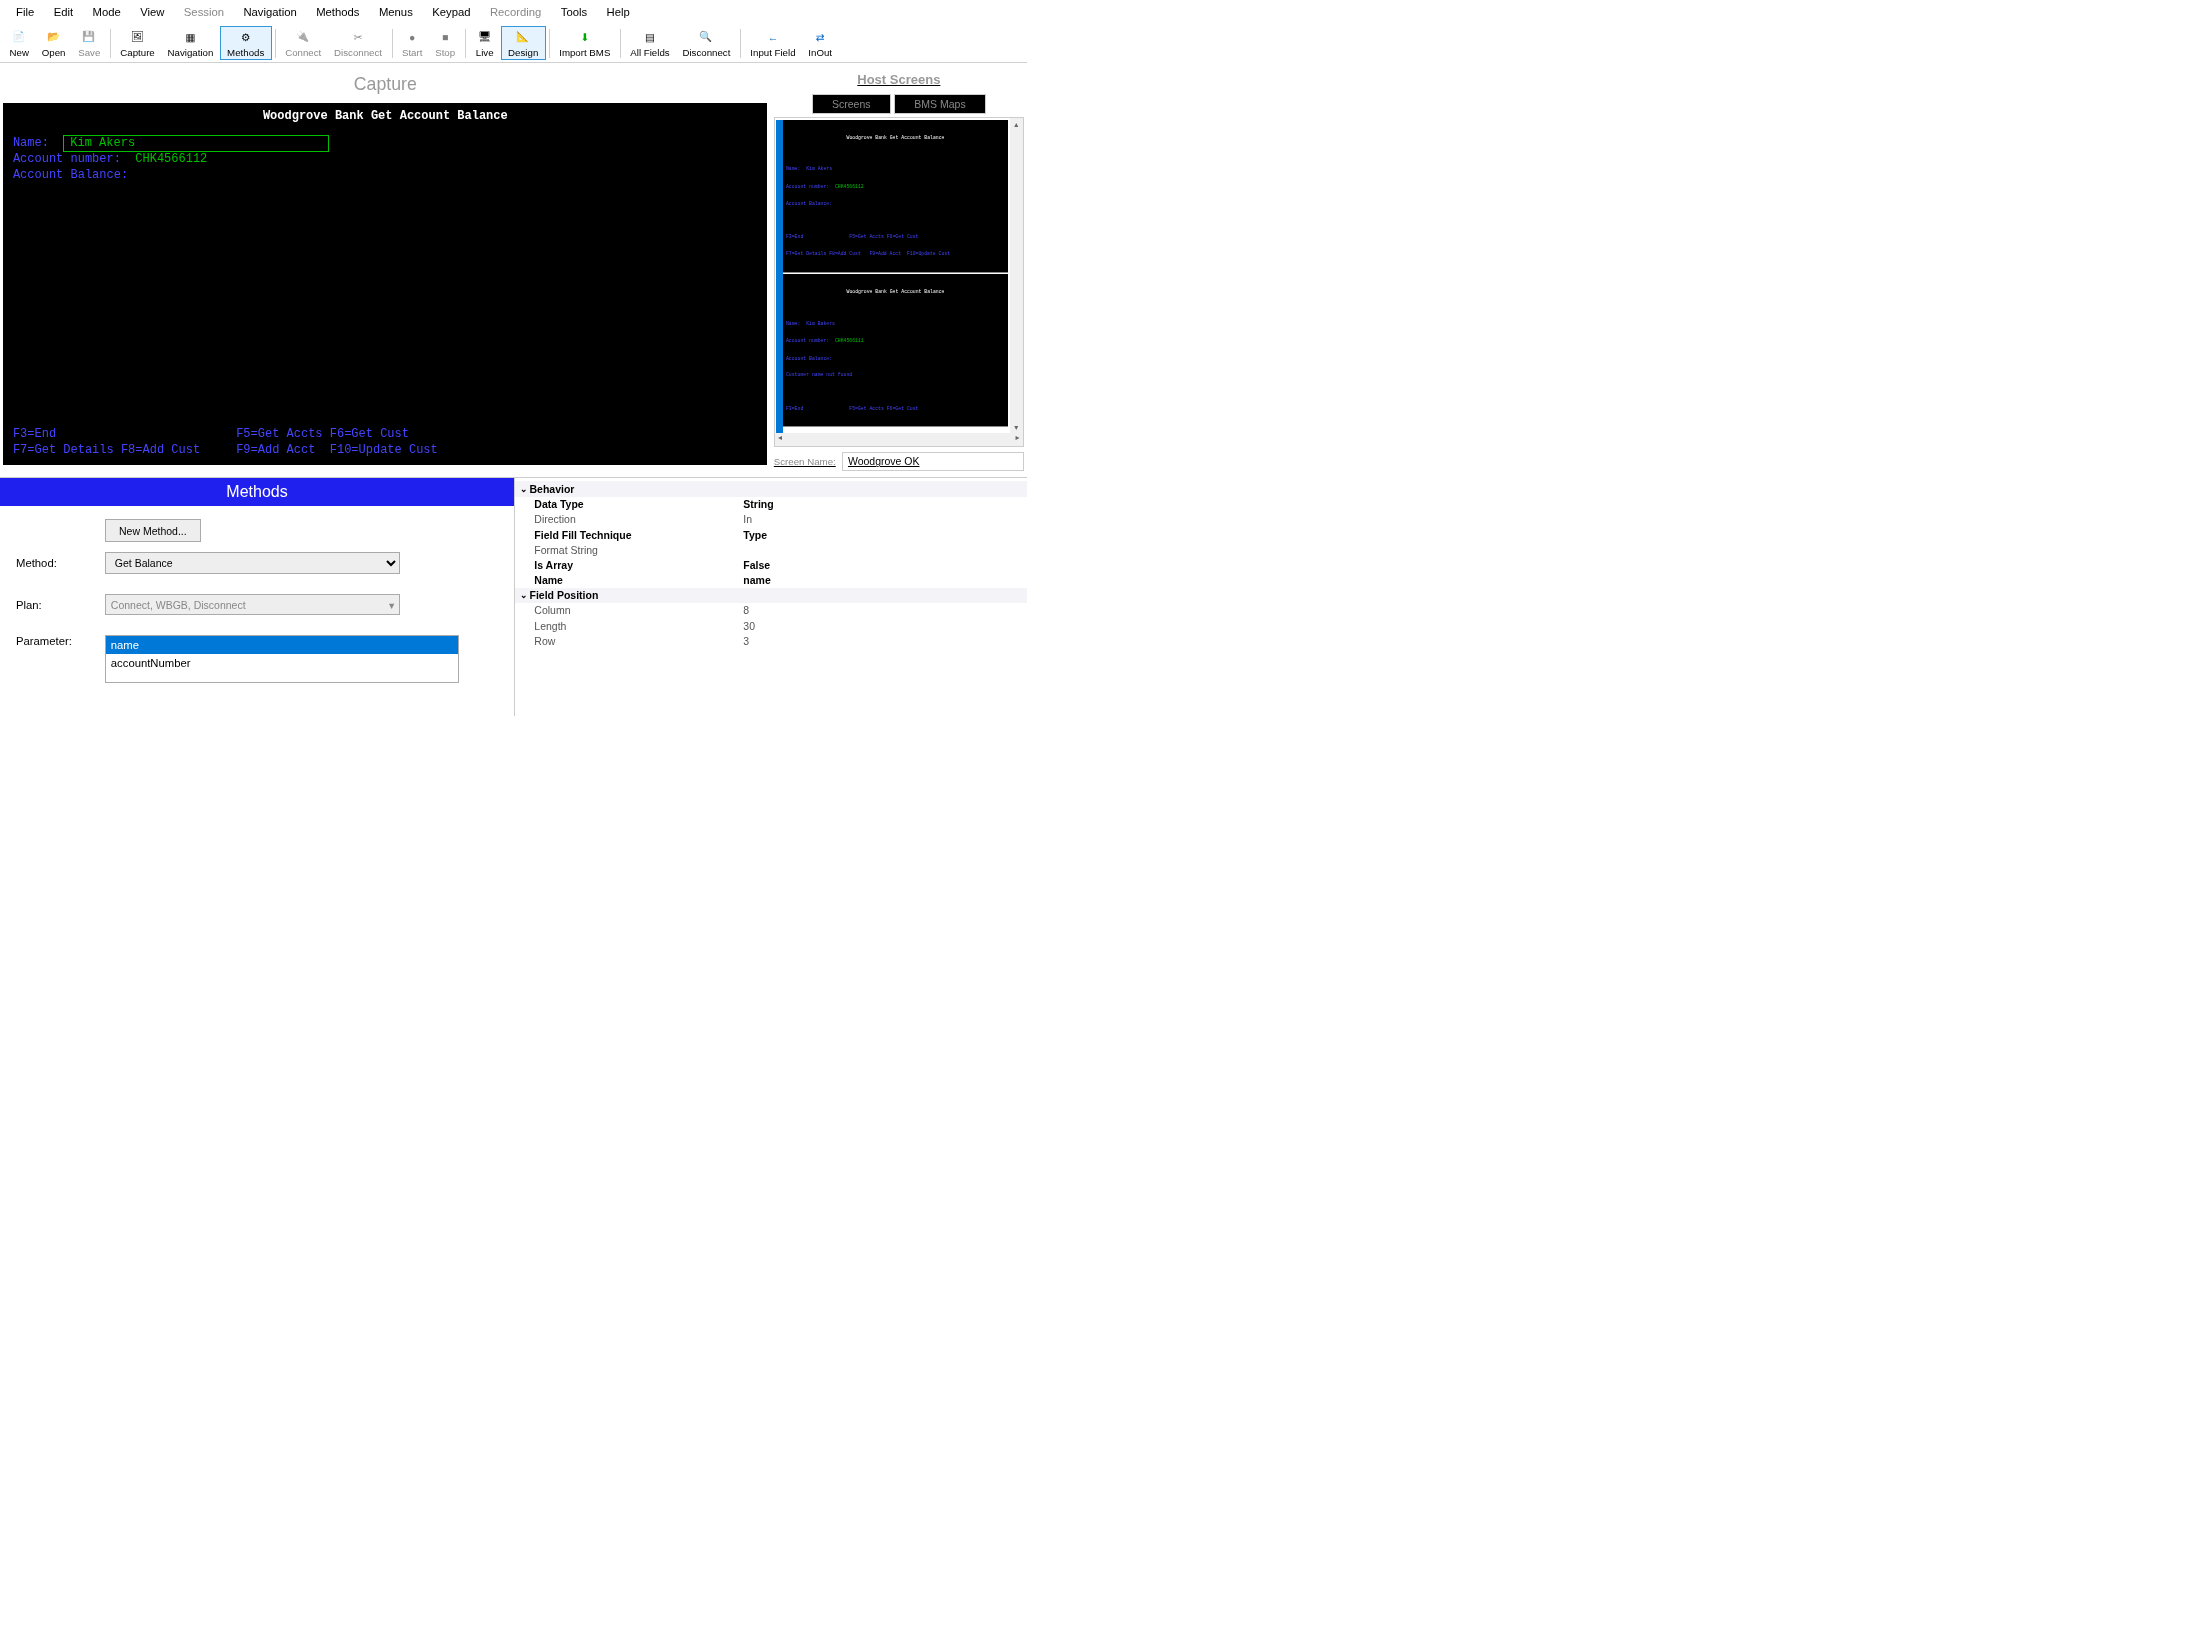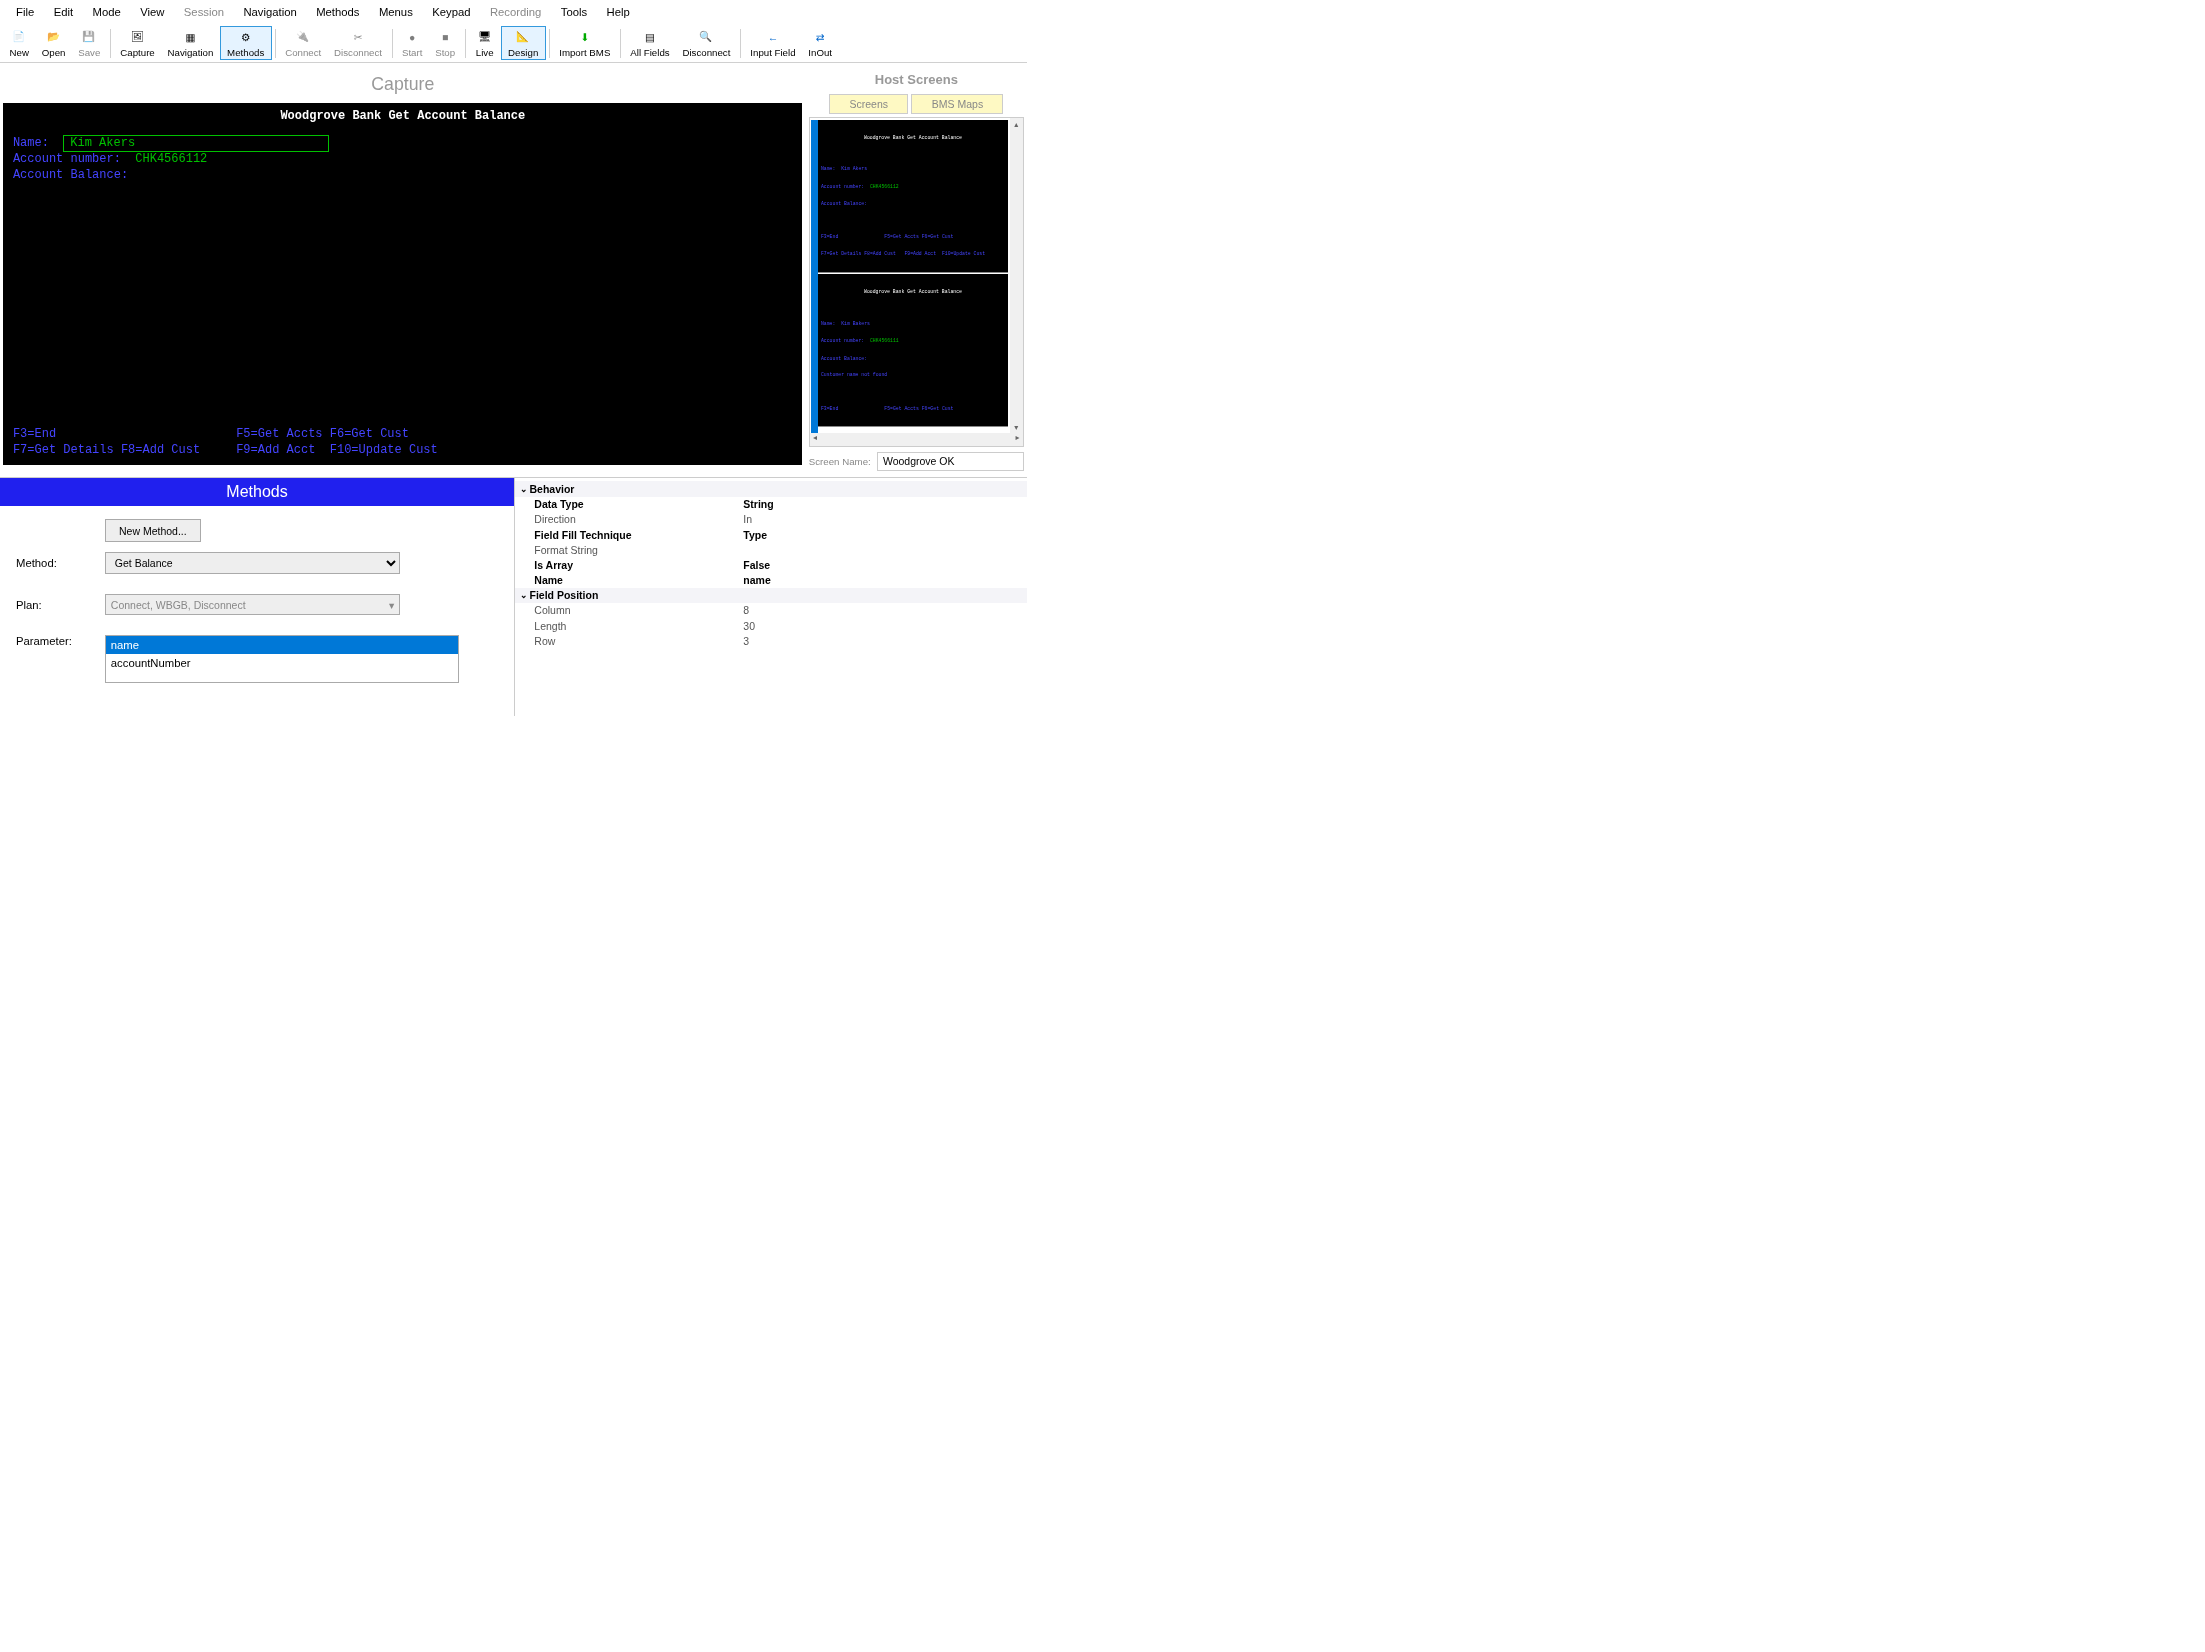--- a/index.html
+++ b/index.html
@@ -25,24 +25,24 @@
 .capture-panel { flex: 1; }
 .capture-title { text-align: center; font-size: 17.7px; color: #999; padding: 8px 0; }
 .terminal { background: #000; color: #fff; font-family: "Courier New", monospace; font-size: 12px; padding: 6.4px 9.7px; height: 362px; position: relative; }
 .terminal .t-title { color: #fff; text-align: center; font-weight: bold; }
 .terminal .t-line { white-space: pre; line-height: 1.3; }
 .terminal .t-blue { color: #4444ff; }
 .terminal .t-green { color: #00c000; }
 .terminal .t-input { border: 0.8px solid #00c000; display: inline-block; min-width: 266px; padding: 0 6px; }
 .terminal .t-footer { position: absolute; bottom: 6.4px; left: 9.7px; right: 9.7px; }
 
-.host-panel { width: 215px; }
+.host-panel { width: 250px; text-decoration: underline; }
 .host-title { text-align: center; font-size: 13px; color: #999; font-weight: bold; padding: 6.4px 0; }
 .host-tabs { display: flex; gap: 3.2px; justify-content: center; margin-bottom: 3.2px; }
-.host-tab { background: #fef9c3; color: #888; padding: 3.2px 19.3px; border: 0.8px solid #ccc; font-size: 10.5px; }
+.host-tab { background: #000000; color: #888; padding: 3.2px 19.3px; border: 0.8px solid #ccc; font-size: 10.5px; }
 .thumbs { border: 0.8px solid #ccc; padding: 1.6px; height: 330px; overflow: hidden; position: relative; display:flex; }
 .thumb-scroll { width: 13px; background: #f0f0f0; display: flex; flex-direction: column; justify-content: space-between; position: absolute; right:0; top:0; bottom:13px;}
 .thumb-scroll .arrow { font-size: 8px; text-align: center; color:#666; padding:1.6px 0; }
 .thumb-hscroll { position:absolute; bottom:0; left:0; right:0; height:13px; background:#f0f0f0; display:flex; justify-content:space-between; }
 .thumb-hscroll .arrow { font-size:8px; color:#666; padding:0 3.2px; }
 .thumb-col-indicator { width: 6.4px; background: #0078d7; }
 .thumbs-inner { flex:1; margin-right:13px; margin-bottom:13px; }
 .thumb { background: #000; color: #aaa; font-family: "Courier New", monospace; font-size: 4.8px; padding: 3.2px; height: 153px; margin-bottom: 1.6px; position: relative; white-space: pre; line-height:1.2; border-bottom:0.8px solid #888;}
 .thumb .tt-title { color:#fff; text-align:center; font-size:4.8px;}
 .thumb .tt-blue { color:#4444ff; }

